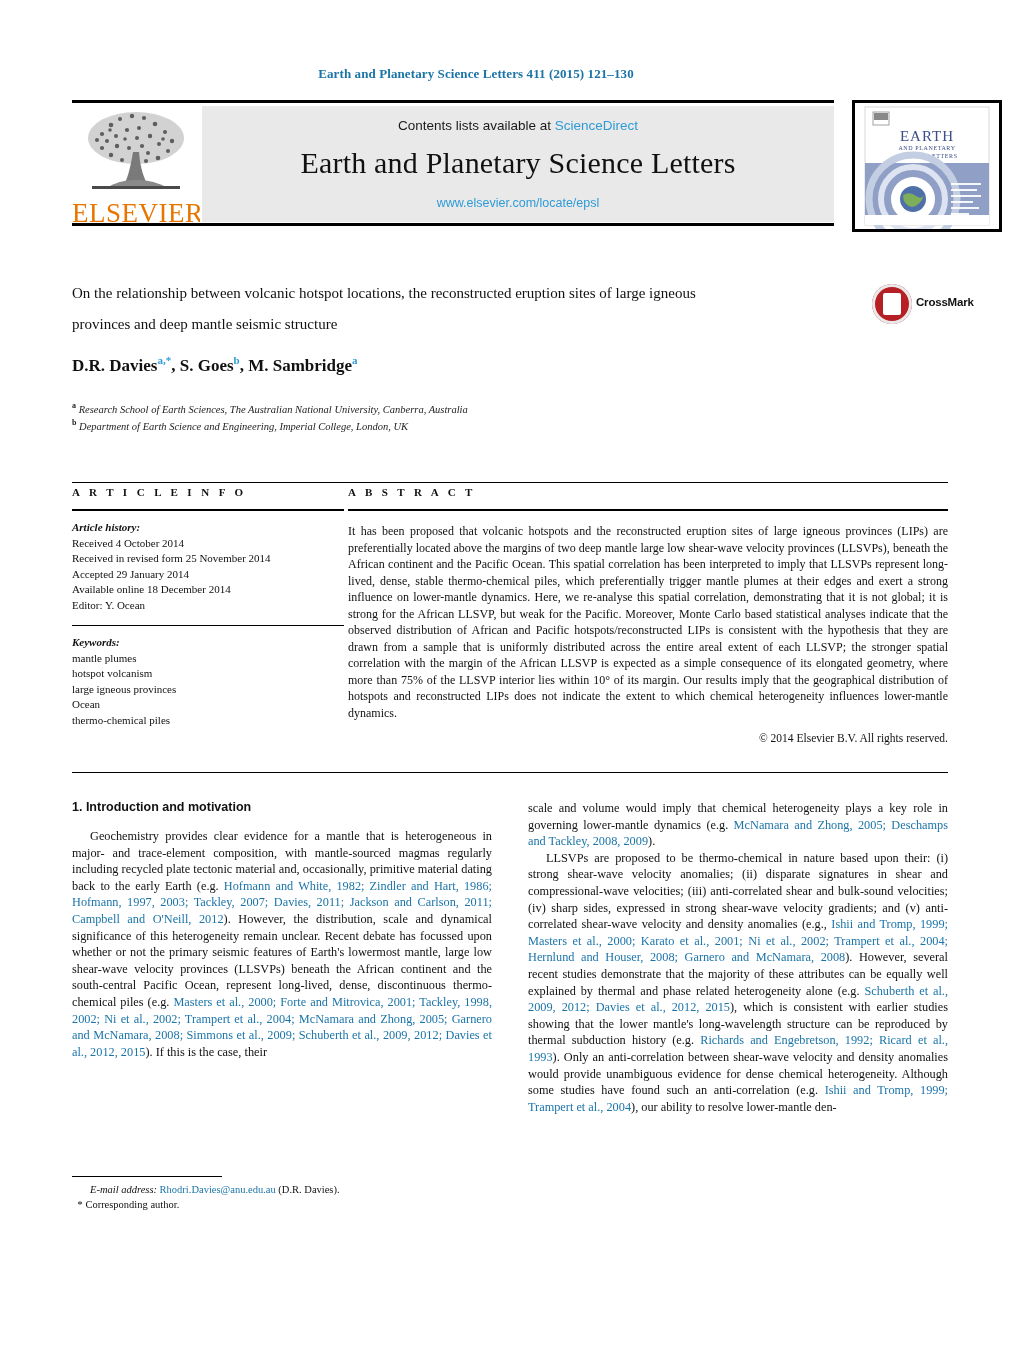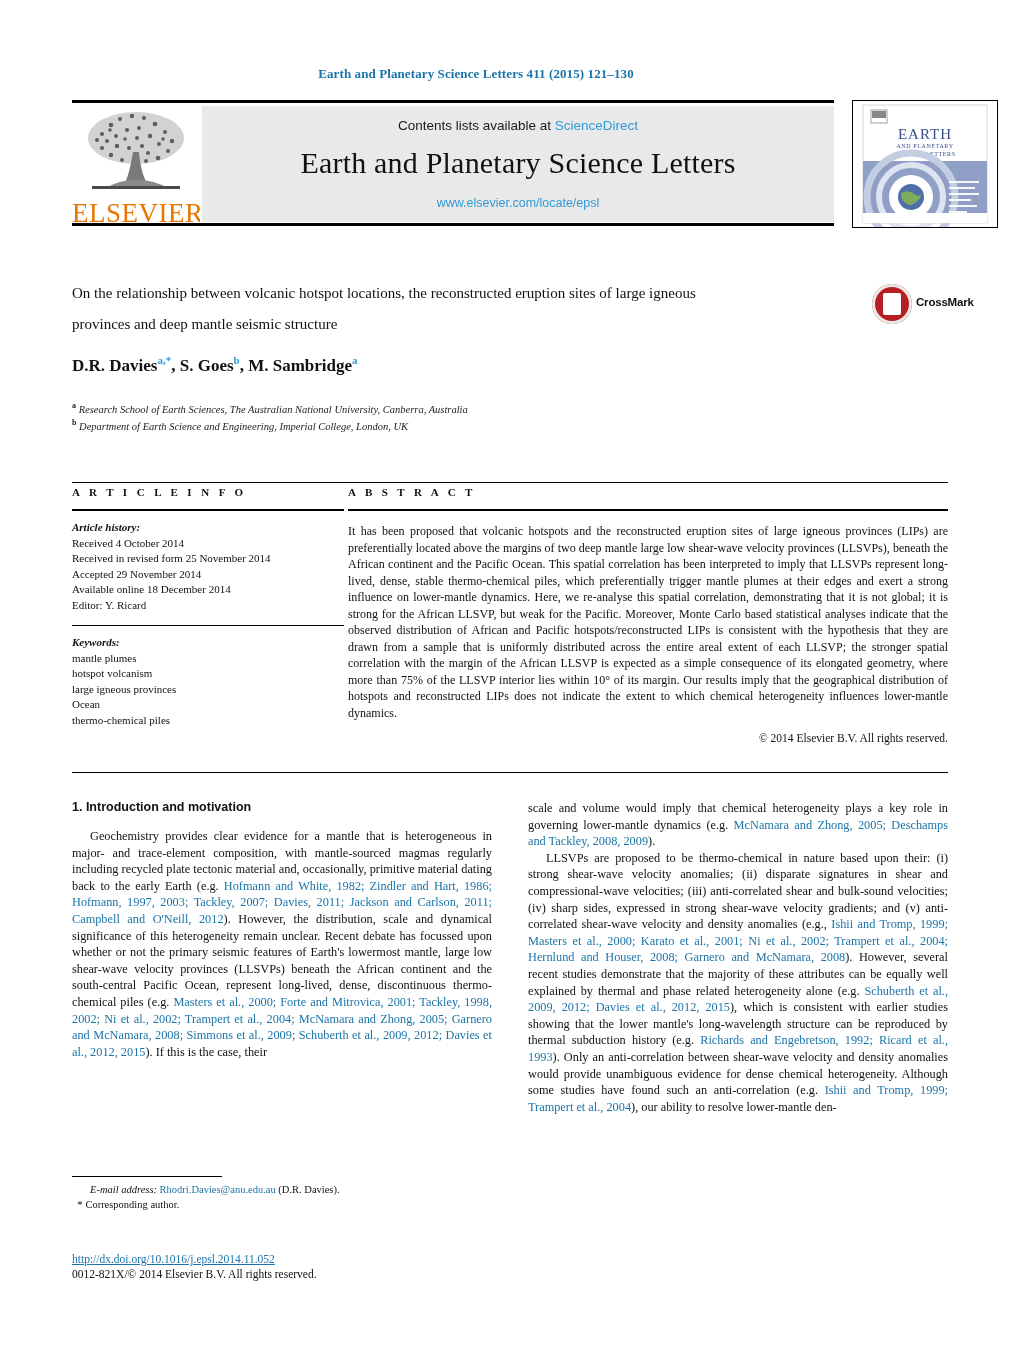--- a/index.html
+++ b/index.html
@@ -107,21 +107,21 @@
     margin-top: 16px;
     font-family: "Liberation Sans", sans-serif;
     font-size: 12.5px;
     color: #2e9bd6;
   }
   .cover-thumb {
     position: absolute;
     left: 780px; top: 0px;
     width: 144px;
     height: 126px;
-    border: 1px solid #000000;
+    border: 3px solid #000000;
     background: #fff;
     overflow: hidden;
   }
 
   
   .title-block {
     position: absolute;
     left: 72px; top: 278px;
     width: 640px;
   }
@@ -445,23 +445,23 @@
   <div class="infoabs">
     <div class="rule-thin-top"></div>
 
     <div class="col-info">
       <div class="sec-head">A R T I C L E    I N F O</div>
       <div class="hr2"></div>
       <div class="info-body">
         <div class="lbl">Article history:</div>
         <div>Received 4 October 2014</div>
         <div>Received in revised form 25 November 2014</div>
-        <div>Accepted 29 November 2014</div>
+        <div>Accepted 29 January 2014</div>
         <div>Available online 18 December 2014</div>
-        <div>Editor: Y. Ricard</div>
+        <div>Editor: Y. Ocean</div>
       </div>
       <div class="hr1"></div>
       <div class="info-body">
         <div class="lbl">Keywords:</div>
         <div>mantle plumes</div>
         <div>hotspot volcanism</div>
         <div>large igneous provinces</div>
         <div>Ocean</div>
         <div>thermo-chemical piles</div>
       </div>
@@ -498,18 +498,14 @@
       <span class="em">E-mail address:</span>
       <span class="mail">Rhodri.Davies@anu.edu.au</span>
       <span>(D.R. Davies).</span>
     </div>
     <div class="fn-line">
       &nbsp;&nbsp;<span class="star">*</span>
       <span>Corresponding author.</span>
     </div>
   </div>
 
-  <div class="footer-doi">
-    <div class="doi">http://dx.doi.org/10.1016/j.epsl.2014.11.052</div>
-    <div class="issn">0012-821X/© 2014 Elsevier B.V. All rights reserved.</div>
-  </div>
 
 </div>
 
 </body></html>

